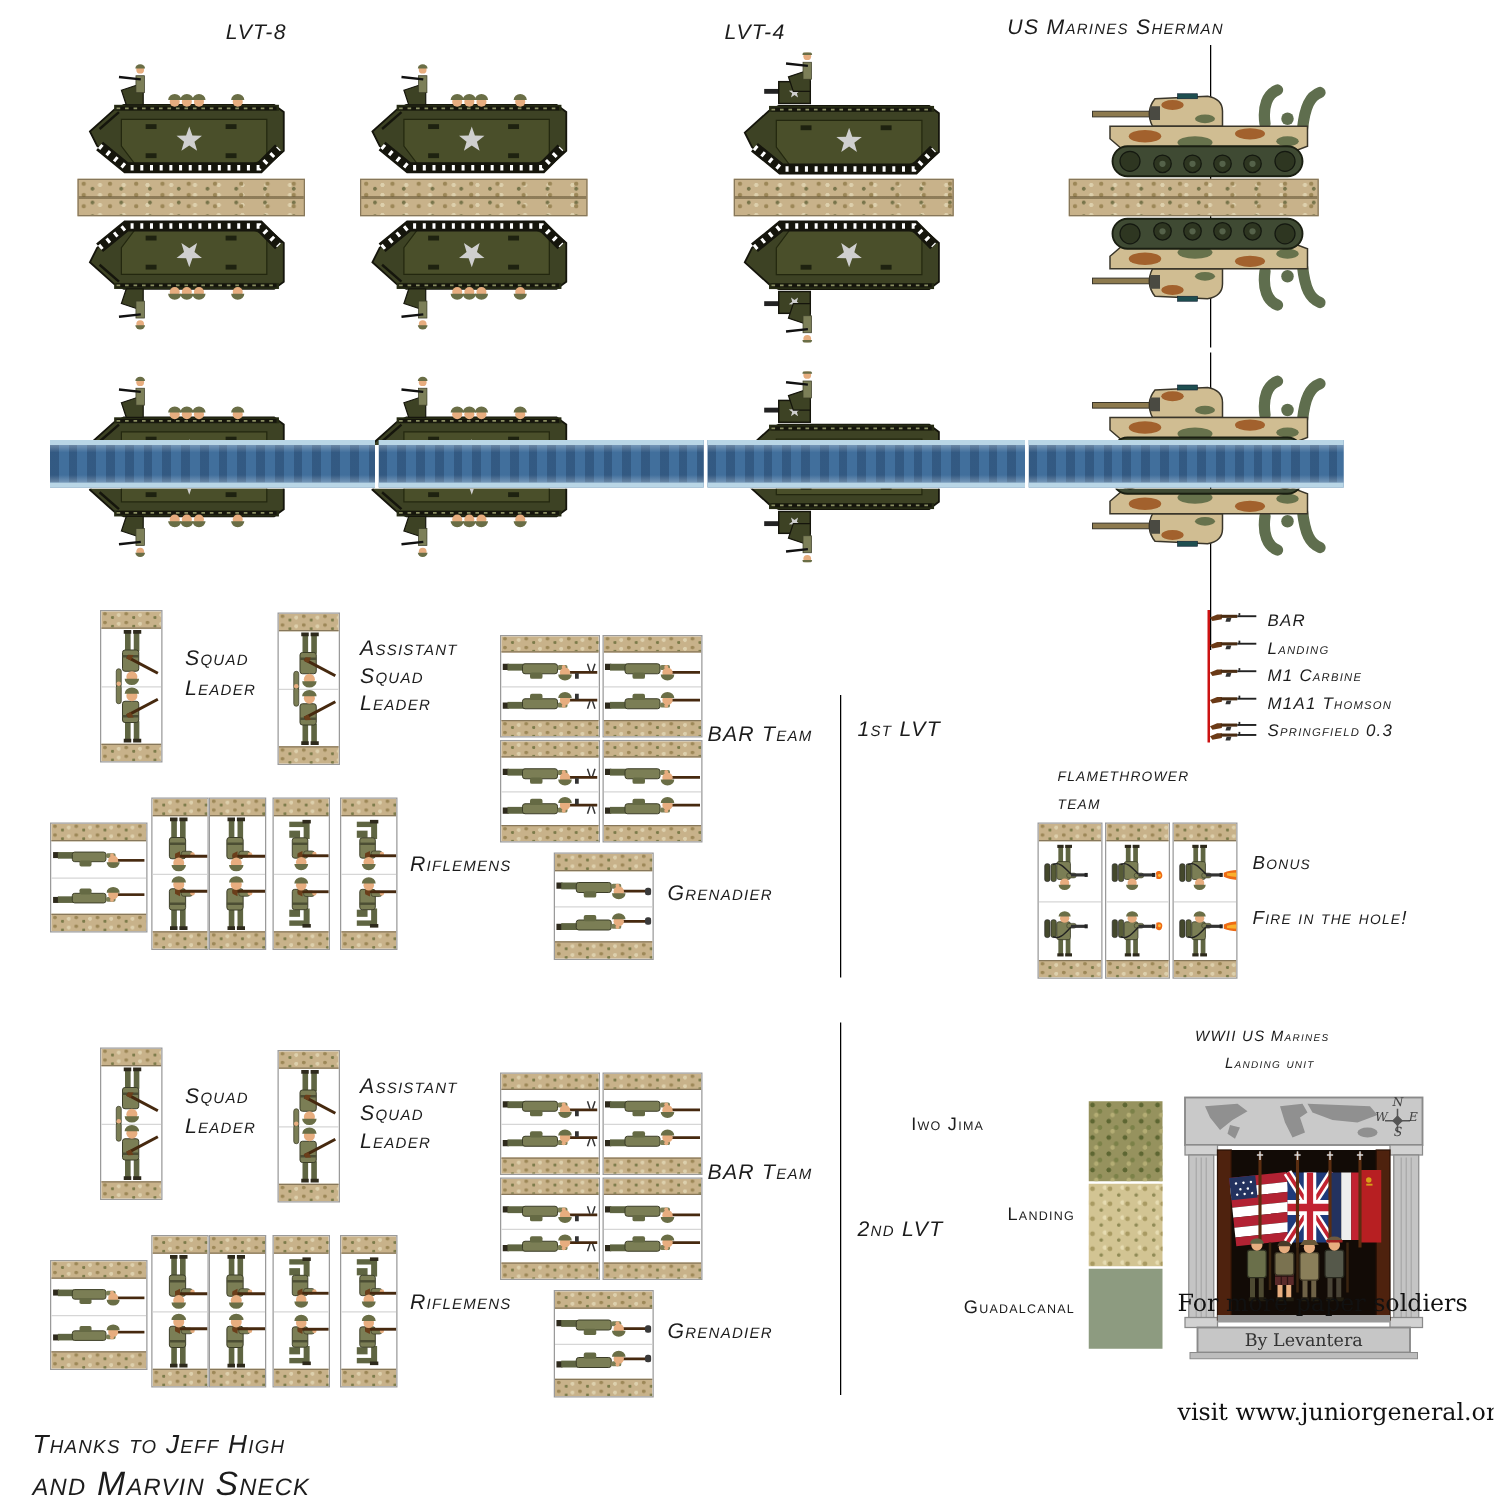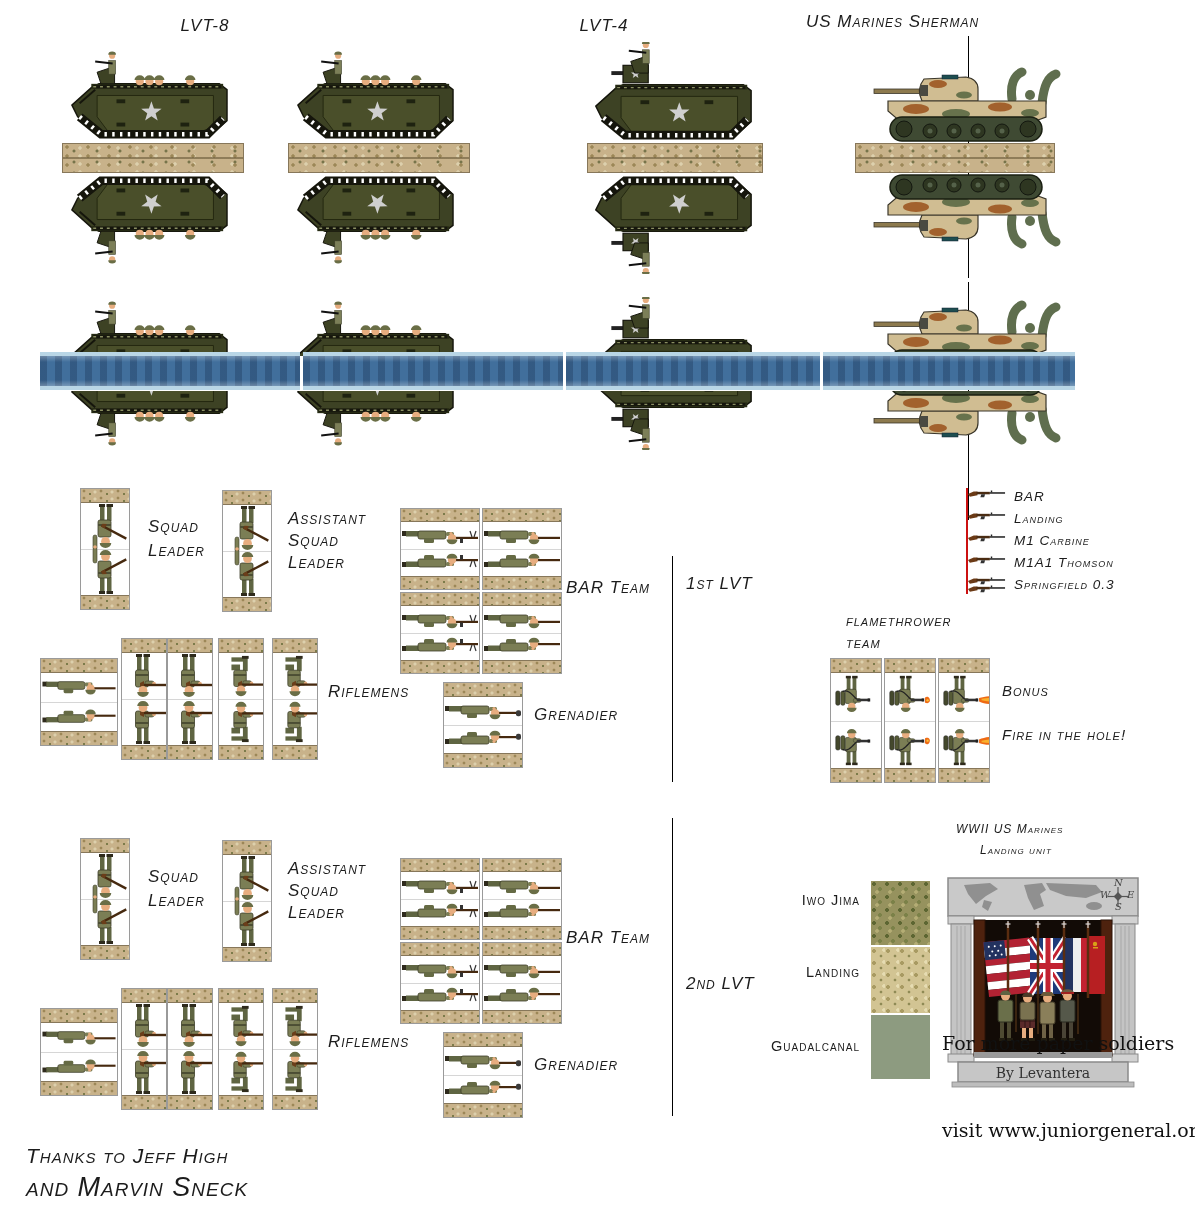--- a/index.html
+++ b/index.html
@@ -696,21 +696,21 @@
         <use href="#fig-gren-prone"></use>
       </svg>
 </div>
 <div class="lbl v17" style="left:534px;top:1053px;">Grenadier</div>
 
 <div class="vline" style="left:672px;top:818px;height:298px;"></div>
 
 <div class="lbl v16" style="left:956px;top:818px;">WWII US Marines</div>
 <div class="lbl v16" style="left:956px;top:839px;margin-left:24px;">Landing unit</div>
 
-<div class="lbl v14 up" style="left:745px;top:890px;width:115px;text-align:right;">Iwo Jima</div>
+<div class="lbl v14 up" style="left:729px;top:890px;width:115px;">Iwo Jima</div>
 <div class="lbl v14 up" style="left:745px;top:962px;width:115px;text-align:right;">Landing</div>
 <div class="lbl v14 up" style="left:745px;top:1036px;width:115px;text-align:right;">Guadalcanal</div>
 
 <div class="swatch sw-iwo" style="left:871px;top:881px;width:59px;height:64px;"></div>
 <div class="swatch sw-tarawa" style="left:871px;top:947px;width:59px;height:66px;"></div>
 <div class="swatch sw-guadal" style="left:871px;top:1015px;width:59px;height:64px;"></div>
 
 <svg class="abs" viewBox="0 0 194 212" width="194" height="212" style="left:946px;top:876px;">
   <rect x="2" y="2" width="190" height="38" fill="#c9c9c9" stroke="#8a8a8a" stroke-width="1.5"></rect>
   <g fill="#909090">

